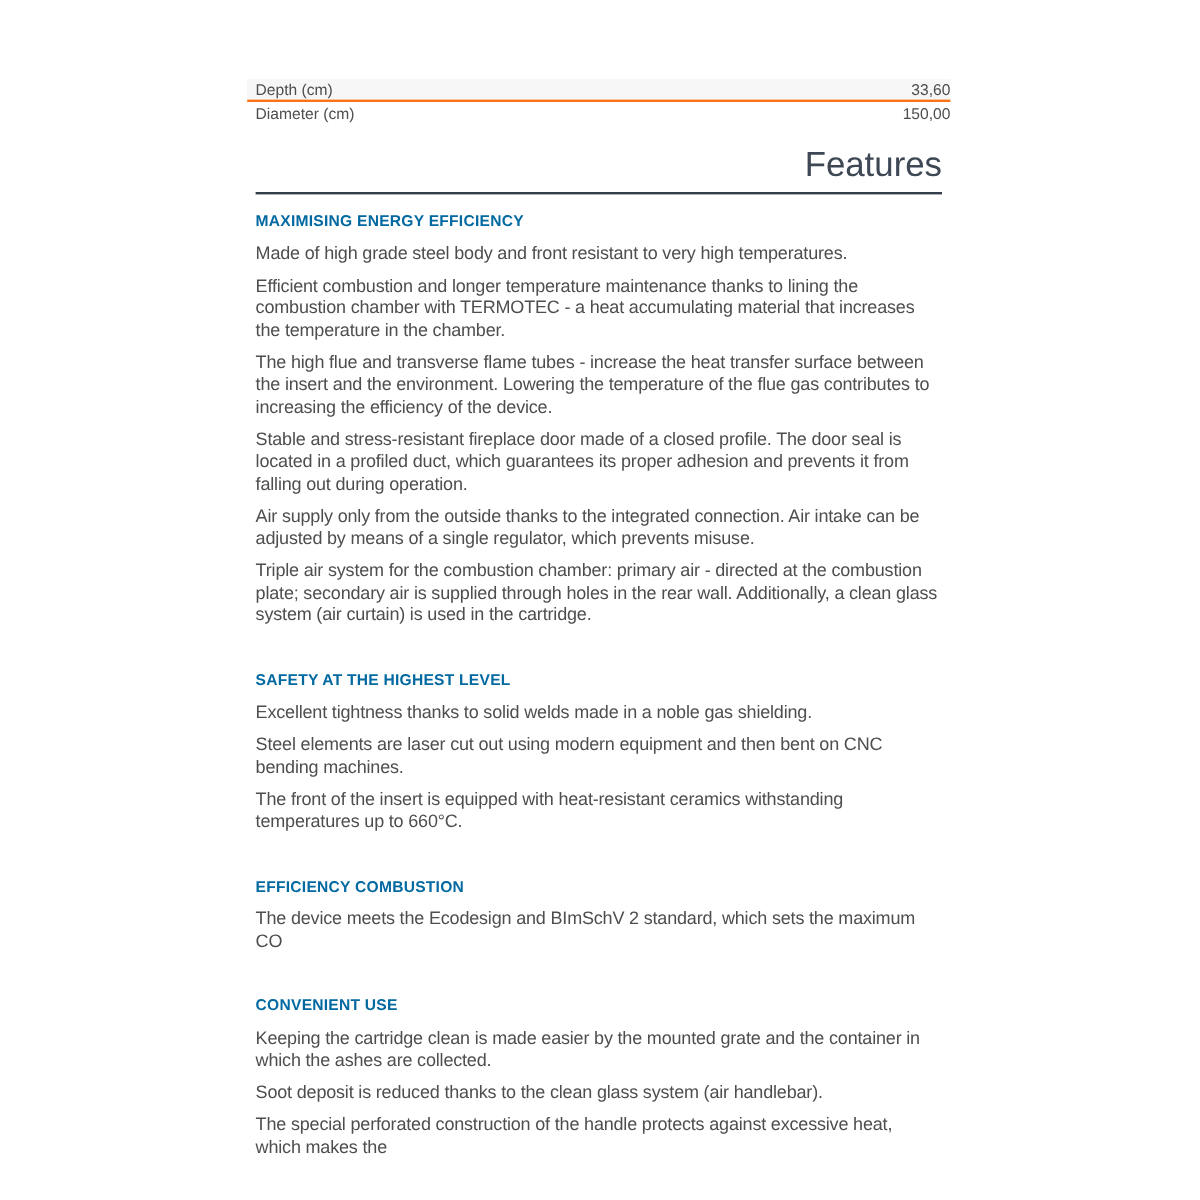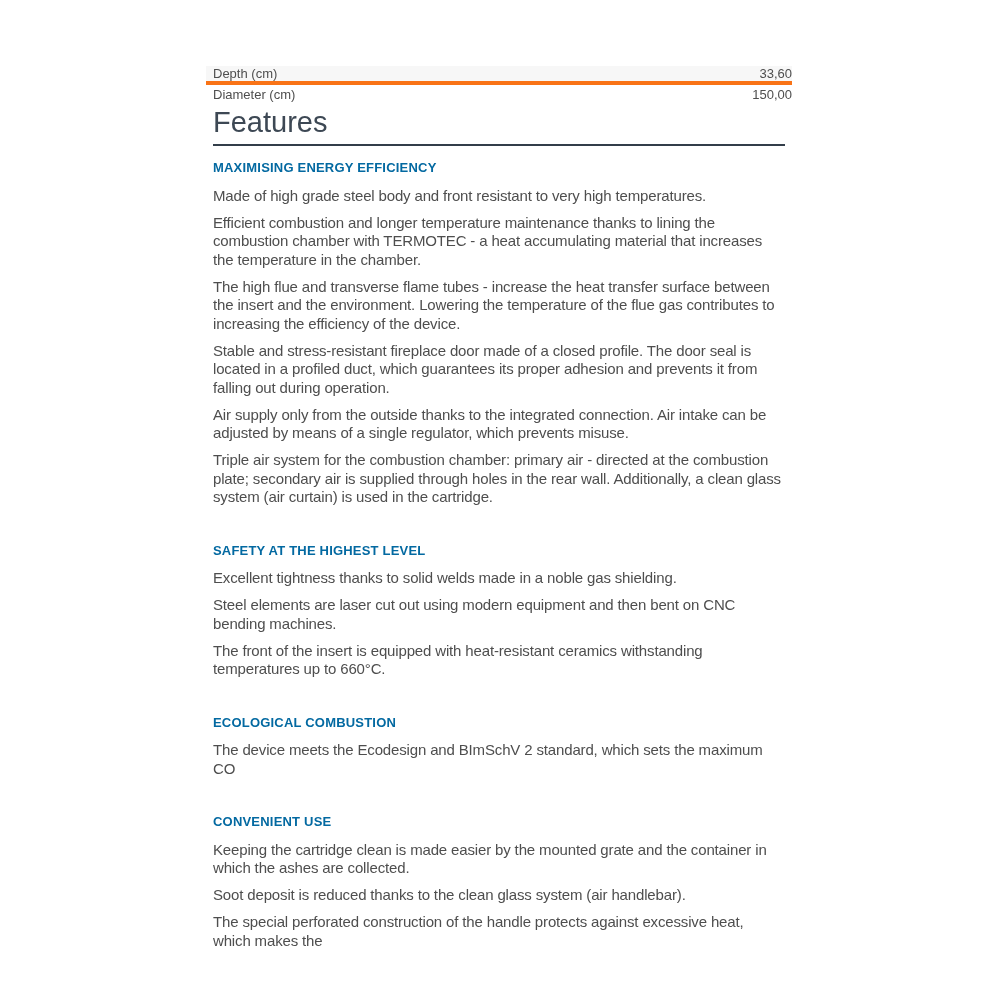--- a/index.html
+++ b/index.html
@@ -19,32 +19,34 @@
   
   .spec-table { width: 586px; margin-left: -7px; }
   .spec-row {
     display: flex; align-items: center;
     height: 18px;
     padding-left: 7px;
     font-size: 13px; color: #4e4e4e;
   }
   .spec-row.striped {
     background: #f7f7f7;
-    border-bottom: 4px solid #f97316;
+    border-bottom: 2px solid #f97316;
     height: 19px;
   }
   .spec-label { flex: 1; }
   .spec-value { width: 290px; text-align: right; }
 
   
   .features-title {
+    margin-top: 16px;
     font-size: 29px;
     font-weight: 300;
     line-height: 38px;
     color: #3d4854;
+    text-align: right;
   }
   .features-rule {
     border: none;
     border-top: 2px solid #333e4a;
     margin-top: 3px;
   }
 
   
   .section { margin-top: 35px; }
   .section.first { margin-top: 13px; }
@@ -95,21 +97,21 @@
   </div>
 
   <div class="section">
     <h3>SAFETY AT THE HIGHEST LEVEL</h3>
     <p>Excellent tightness thanks to solid welds made in a noble gas shielding.</p>
     <p>Steel elements are laser cut out using modern equipment and then bent on CNC bending machines.</p>
     <p>The front of the insert is equipped with heat-resistant ceramics withstanding temperatures up to 660°C.</p>
   </div>
 
   <div class="section">
-    <h3>ECOLOGICAL COMBUSTION</h3>
+    <h3>EFFICIENCY COMBUSTION</h3>
     <p>The device meets the Ecodesign and BImSchV 2 standard, which sets the maximum CO</p>
   </div>
 
   <div class="section">
     <h3>CONVENIENT USE</h3>
     <p>Keeping the cartridge clean is made easier by the mounted grate and the container in which the ashes are collected.</p>
     <p>Soot deposit is reduced thanks to the clean glass system (air handlebar).</p>
     <p>The special perforated construction of the handle protects against excessive heat, which makes the</p>
   </div>
 

